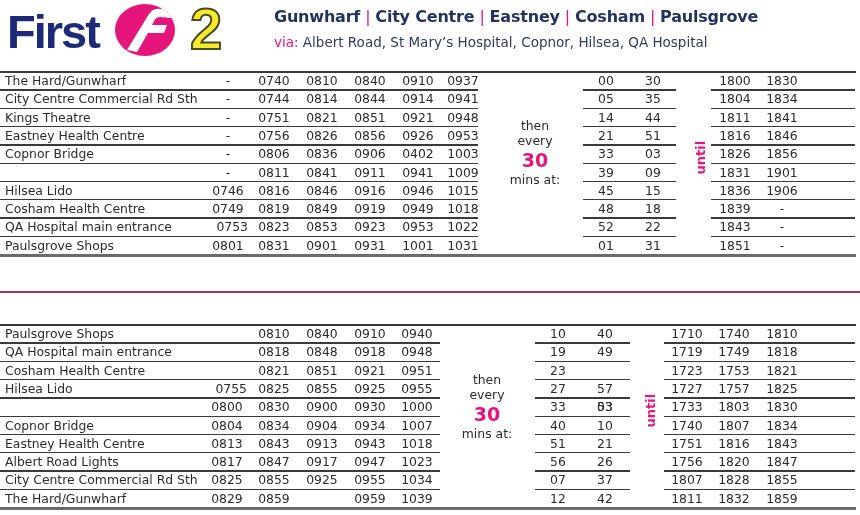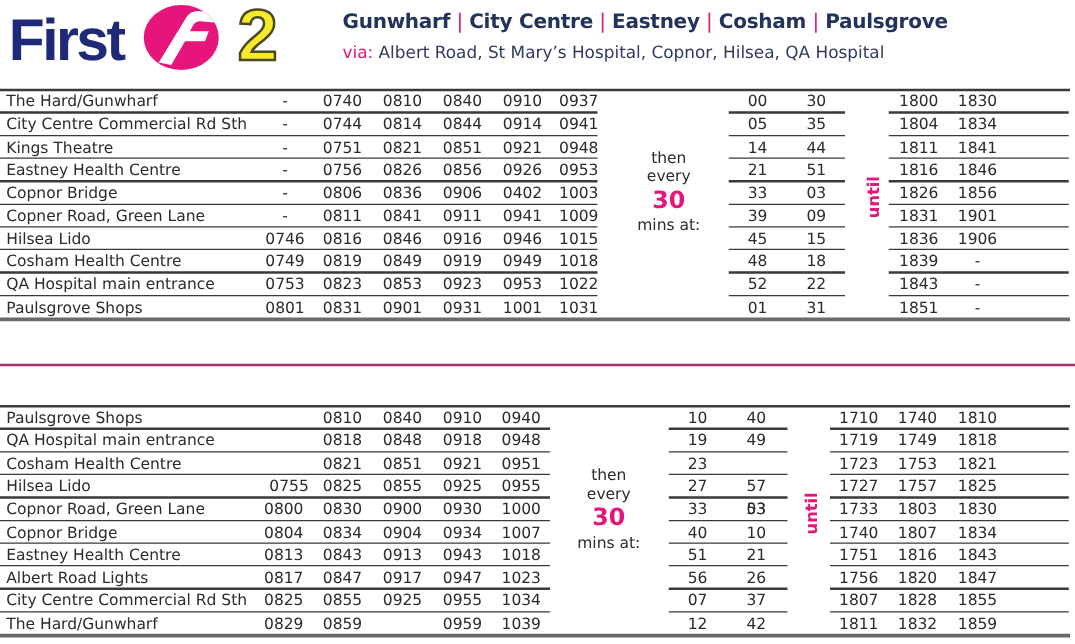--- a/index.html
+++ b/index.html
@@ -125,21 +125,20 @@
       <span class="cell num" style="left: 443px;">1003</span>
       <span class="cell num" style="left: 586px;">33</span>
       <span class="cell num" style="left: 633px;">03</span>
       <span class="cell num" style="left: 715px;">1826</span>
       <span class="cell num" style="left: 762px;">1856</span>
     </div>
     <div class="hline" style="left: 0px; top: 162.5px; width: 478px;"></div>
     <div class="hline" style="left: 583px; top: 162.5px; width: 93px;"></div>
     <div class="hline" style="left: 711px; top: 162.5px; width: 144px;"></div>
     <div class="row" style="top: 163.5px;">
-      <span class="cell stop">Copner Road, Green Lane</span>
       <span class="cell num" style="left: 208px;">-</span>
       <span class="cell num" style="left: 254px;">0811</span>
       <span class="cell num" style="left: 302px;">0841</span>
       <span class="cell num" style="left: 350px;">0911</span>
       <span class="cell num" style="left: 398px;">0941</span>
       <span class="cell num" style="left: 443px;">1009</span>
       <span class="cell num" style="left: 586px;">39</span>
       <span class="cell num" style="left: 633px;">09</span>
       <span class="cell num" style="left: 715px;">1831</span>
       <span class="cell num" style="left: 762px;">1901</span>
@@ -174,21 +173,21 @@
       <span class="cell num" style="left: 586px;">48</span>
       <span class="cell num" style="left: 633px;">18</span>
       <span class="cell num" style="left: 715px;">1839</span>
       <span class="cell num" style="left: 762px;">-</span>
     </div>
     <div class="hline" style="left: 0px; top: 217.4px; width: 478px;"></div>
     <div class="hline" style="left: 583px; top: 217.4px; width: 93px;"></div>
     <div class="hline" style="left: 711px; top: 217.4px; width: 144px;"></div>
     <div class="row" style="top: 218.4px;">
       <span class="cell stop">QA Hospital main entrance</span>
-      <span class="cell num" style="left: 208px;">0753</span>
+      <span class="cell num" style="left: 208px; text-align: right;">0753</span>
       <span class="cell num" style="left: 254px;">0823</span>
       <span class="cell num" style="left: 302px;">0853</span>
       <span class="cell num" style="left: 350px;">0923</span>
       <span class="cell num" style="left: 398px;">0953</span>
       <span class="cell num" style="left: 443px;">1022</span>
       <span class="cell num" style="left: 586px;">52</span>
       <span class="cell num" style="left: 633px;">22</span>
       <span class="cell num" style="left: 715px;">1843</span>
       <span class="cell num" style="left: 762px;">-</span>
     </div>
@@ -280,21 +279,20 @@
       <span class="cell num" style="left: 538px;">27</span>
       <span class="cell num" style="left: 585px;">57</span>
       <span class="cell num" style="left: 667px;">1727</span>
       <span class="cell num" style="left: 714px;">1757</span>
       <span class="cell num" style="left: 762px;">1825</span>
     </div>
     <div class="hline" style="left: 0px; top: 397.2px; width: 440px;"></div>
     <div class="hline" style="left: 535px; top: 397.2px; width: 95px;"></div>
     <div class="hline" style="left: 664px; top: 397.2px; width: 191px;"></div>
     <div class="row" style="top: 398.2px;">
-      <span class="cell stop">Copnor Road, Green Lane</span>
       <span class="cell num" style="left: 207px;">0800</span>
       <span class="cell num" style="left: 254px;">0830</span>
       <span class="cell num" style="left: 302px;">0900</span>
       <span class="cell num" style="left: 350px;">0930</span>
       <span class="cell num" style="left: 397px;">1000</span>
       <span class="cell num" style="left: 538px;">33</span>
       <span class="cell num" style="left: 585px;">03</span>
       <span class="cell num" style="left: 667px;">1733</span>
       <span class="cell num" style="left: 714px;">1803</span>
       <span class="cell num" style="left: 762px;">1830</span>

